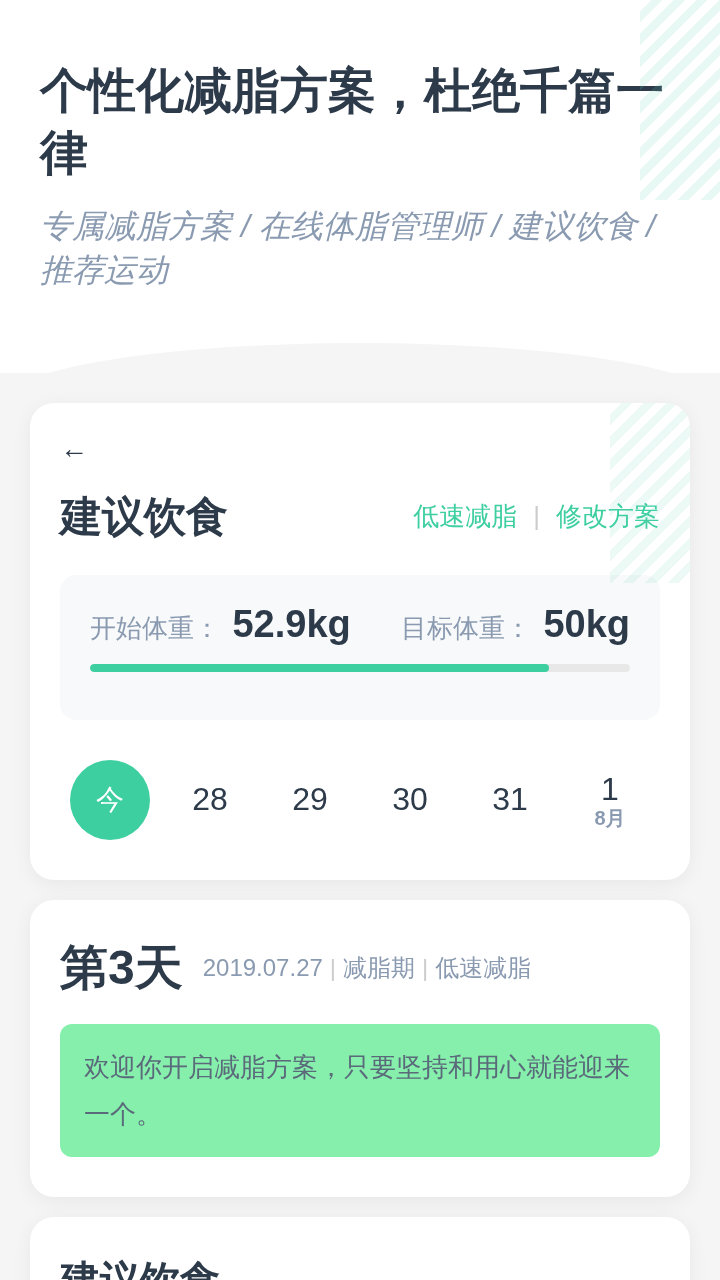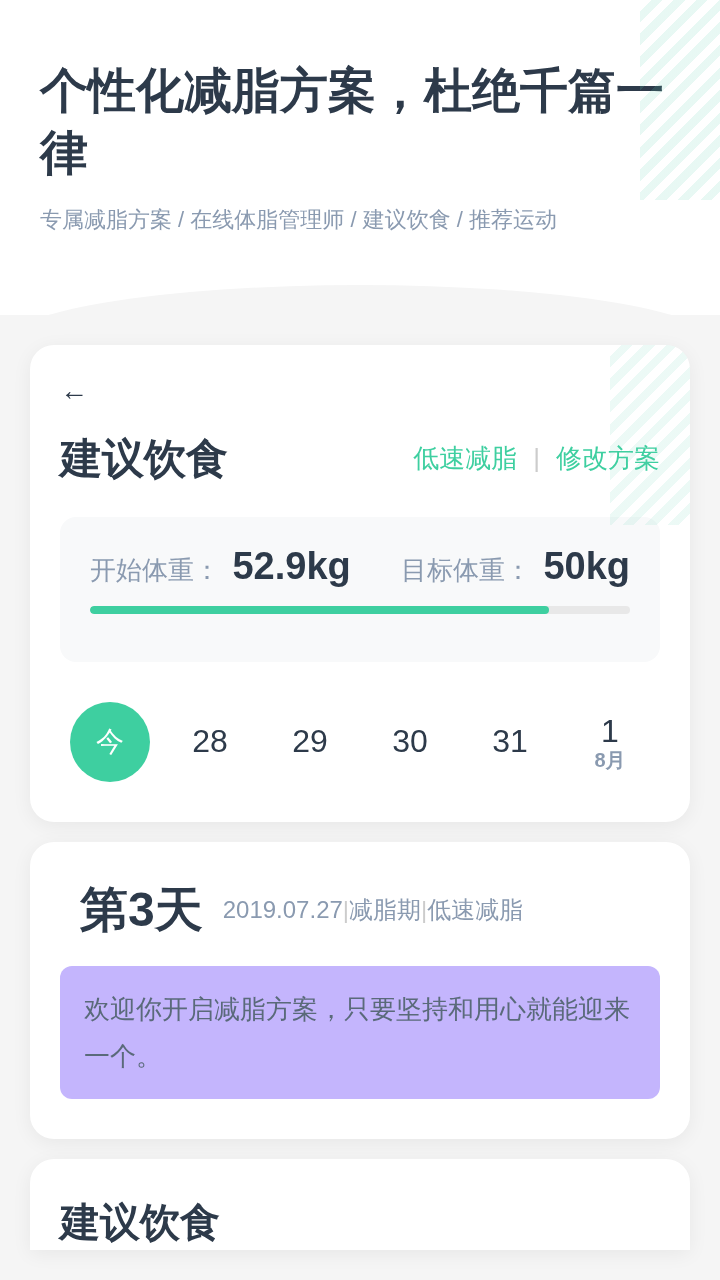--- a/index.html
+++ b/index.html
@@ -30,22 +30,23 @@
       border-radius: 50% 50% 0 0 / 100% 100% 0 0;
     }
     .main-title {
       font-size: 48px;
       font-weight: 700;
       color: #2d3a4a;
       line-height: 1.3;
       margin-bottom: 20px;
     }
     .sub-title {
-      font-size: 22px;
-      color: #8a9ab0;
+      font-size: 32px;
+      color: #8a9ab0;
+      font-style: italic;
     }
 
     
     .stripe-deco {
       position: absolute;
       top: 0;
       right: 0;
       width: 80px;
       height: 200px;
       background: repeating-linear-gradient(
@@ -206,40 +207,39 @@
     .day-header {
       display: flex;
       align-items: center;
       gap: 20px;
       margin-bottom: 24px;
     }
     .day-title {
       font-size: 48px;
       font-weight: 700;
       color: #2d3a4a;
-      margin-left: 20px;
     }
     .day-meta {
       display: flex;
       align-items: center;
-      gap: 0;
+      gap: 7px;
       font-size: 24px;
       color: #8a9ab0;
     }
     .day-meta .meta-sep {
       color: #ccc;
     }
     .day-meta .meta-tag {
       color: #8a9ab0;
     }
     .welcome-text {
       font-size: 26px;
       color: #5a6a7a;
       line-height: 1.8;
-      background: #c4b5fd;
+      background: #86efac;
       border-radius: 12px;
       padding: 20px 24px;
       margin-bottom: 10px;
     }
 
     
     .diet-section {
       background: #fff;
       border-radius: 24px 24px 0 0;
       margin: 0 30px 0 30px;

